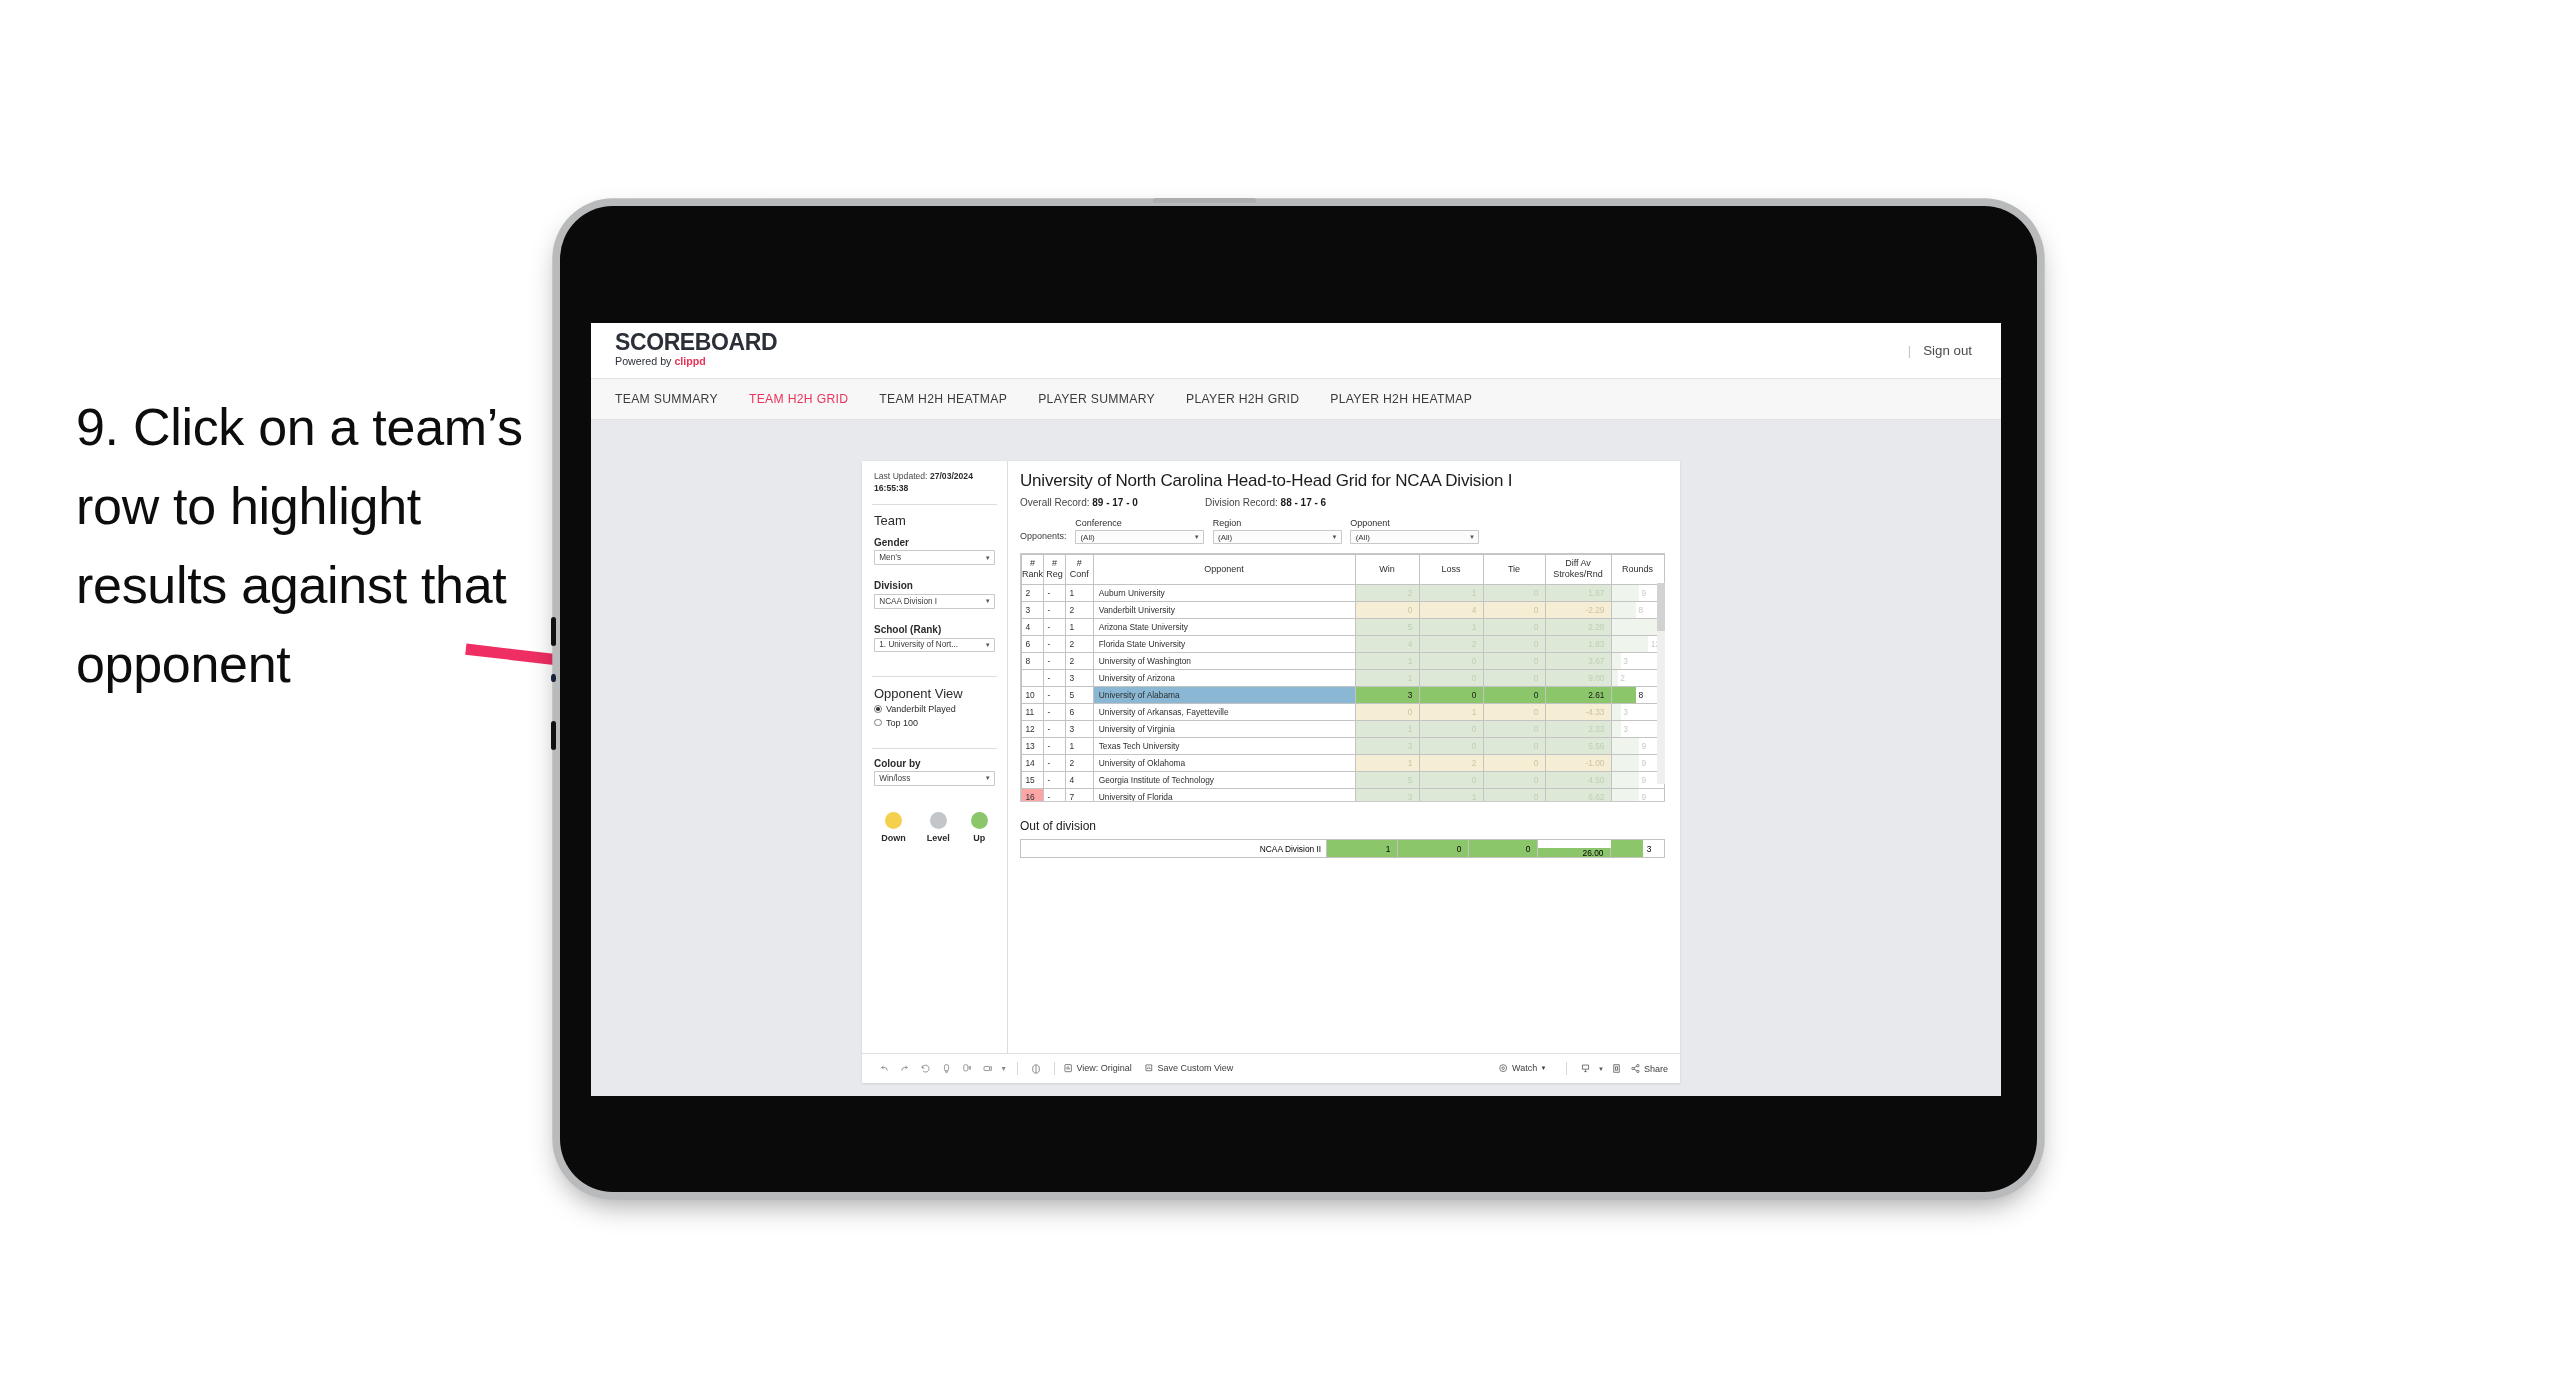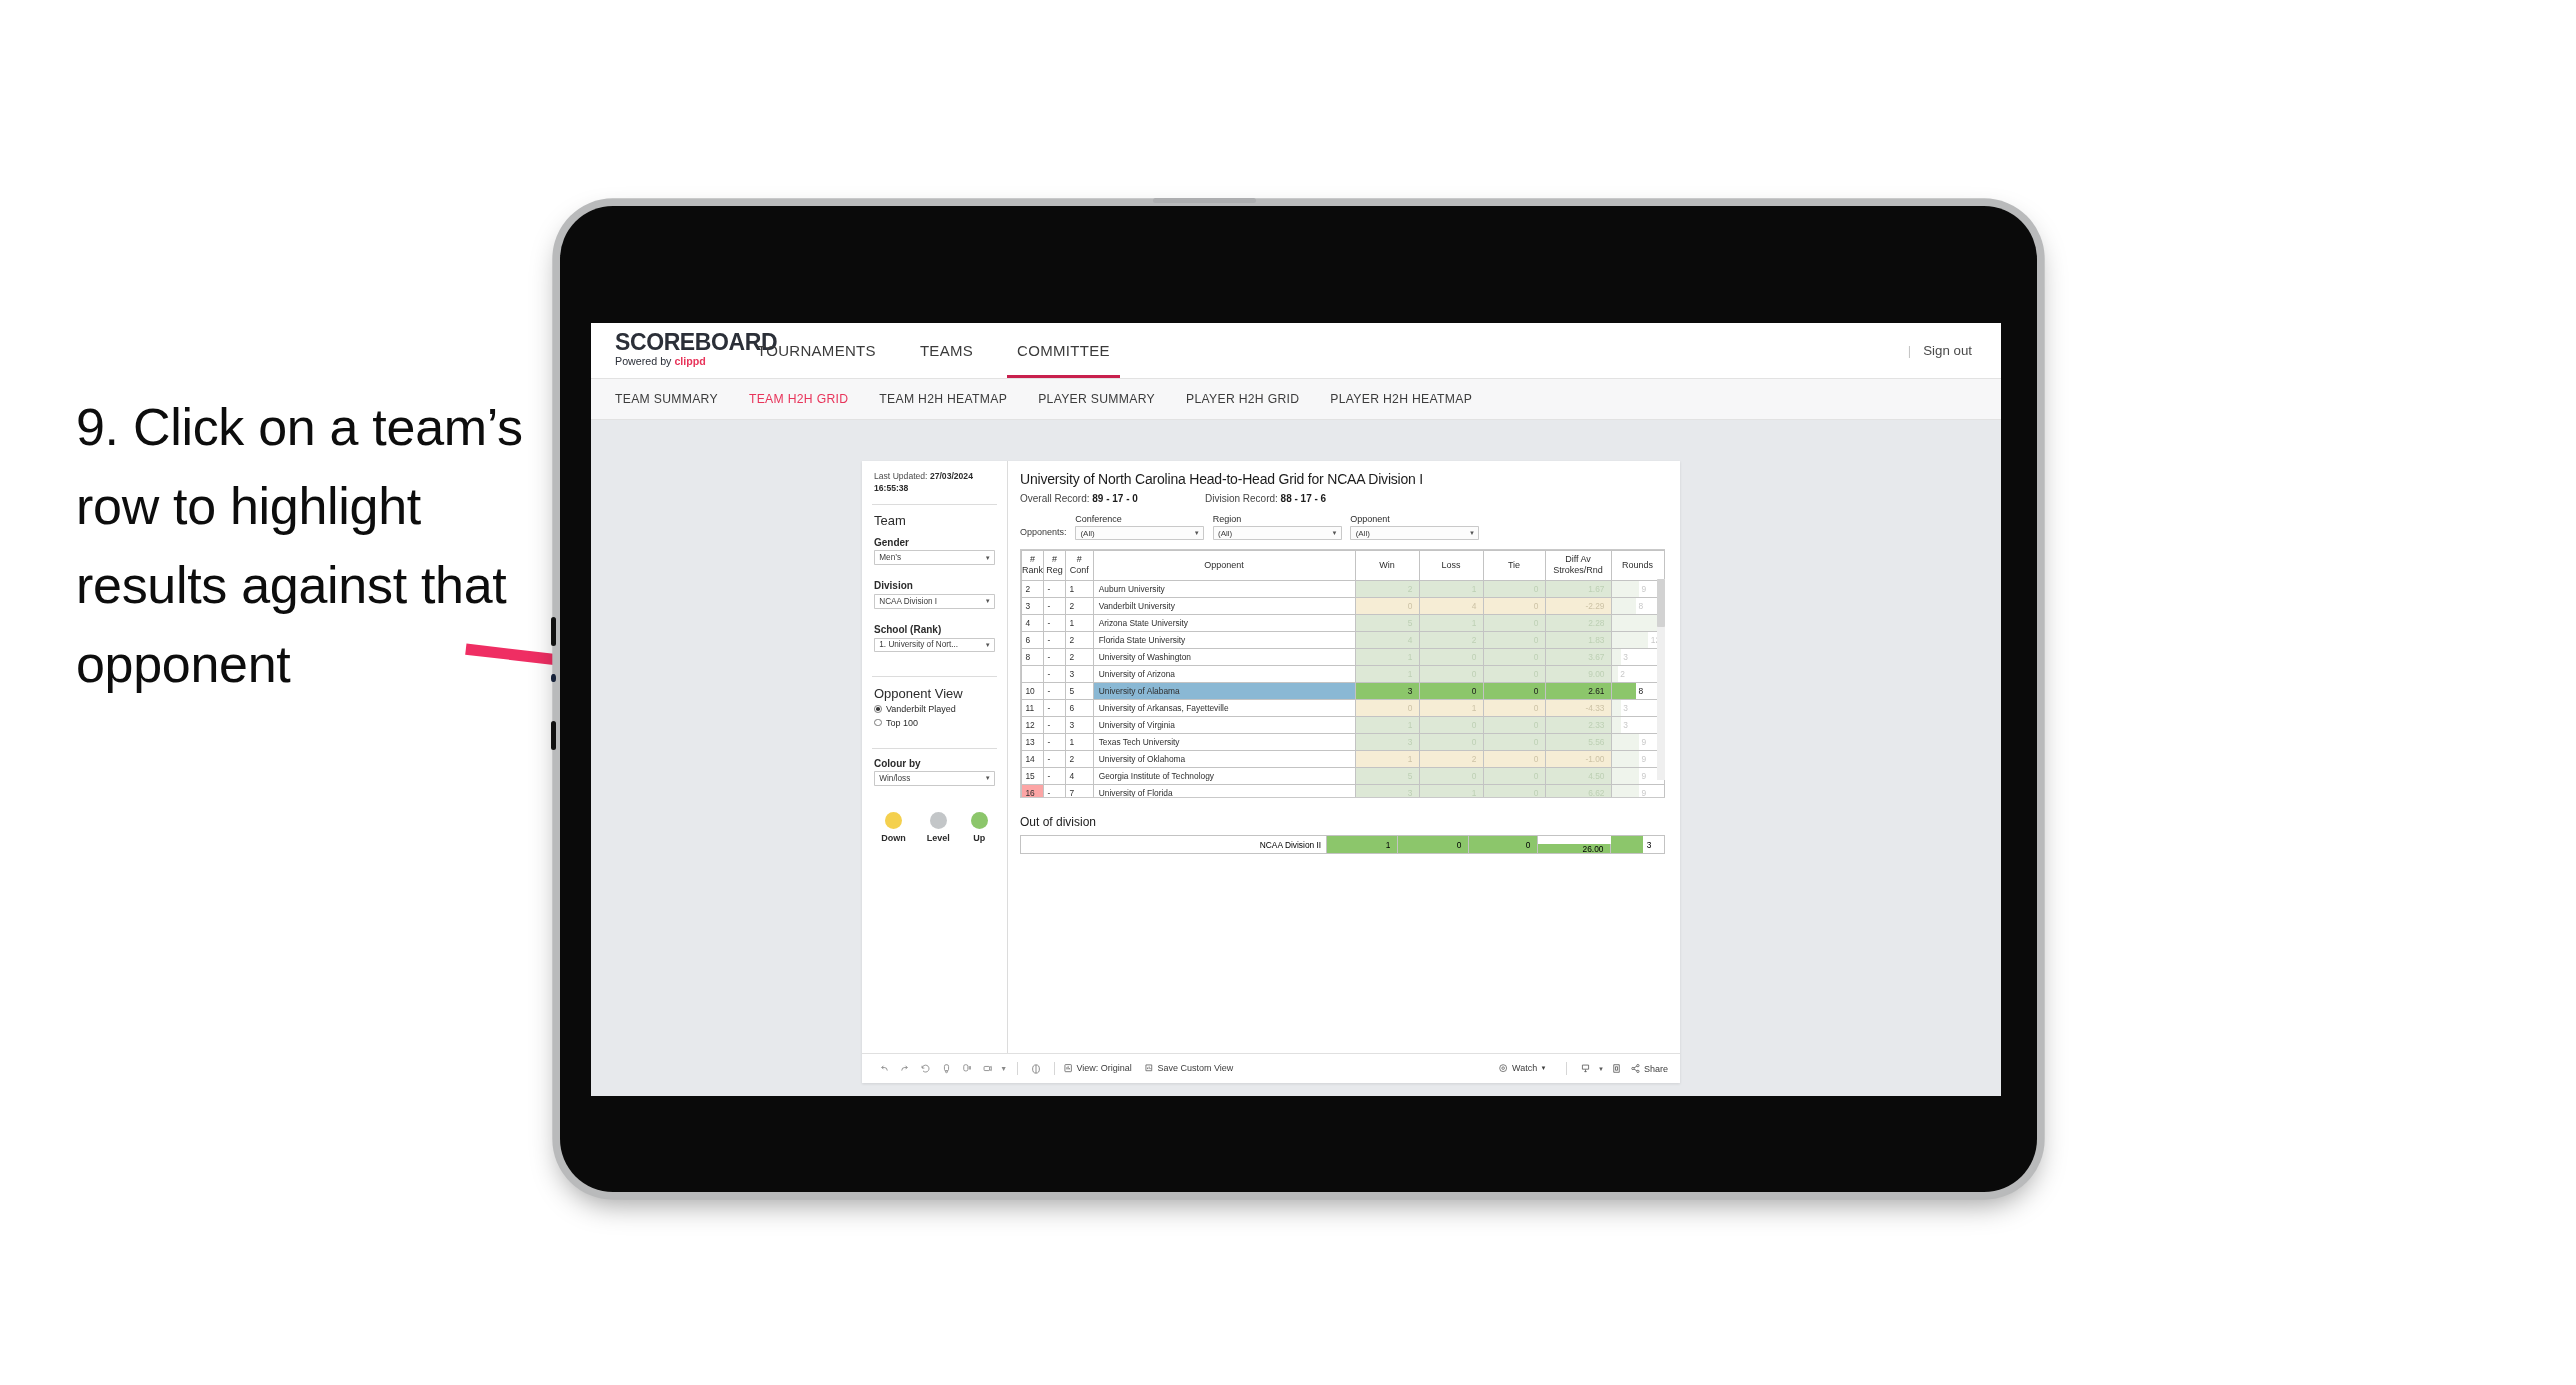--- a/index.html
+++ b/index.html
@@ -81,21 +81,21 @@
   .radio{width:7.7px;height:7.7px;border:0.9px solid #7a7a7a;border-radius:50%;
          display:flex;align-items:center;justify-content:center;box-sizing:border-box;}
   .radio.on::after{content:"";width:3.6px;height:3.6px;background:#3a3a3a;border-radius:50%;}
   #legend{display:flex;justify-content:space-around;padding:0 8.6px;margin-top:26px;}
   .lg{text-align:center;}
   .lg .dot{width:17px;height:17px;border-radius:50%;margin:0 auto 4.3px;}
   .lg .lb{font-size:9px;color:#2b2b2b;font-weight:600;}
 
   
   #main{flex:1;padding:10.3px 15.5px 0 12px;box-sizing:border-box;min-width:0;}
-  #title{font-size:14px;color:#1c1c1c;letter-spacing:-0.2px;}
+  #title{font-size:17px;color:#1c1c1c;letter-spacing:-0.2px;}
   #records{display:flex;margin-top:6px;font-size:10px;color:#454545;}
   #records .rec{width:100%;}
   #records .rec:first-child{max-width:185px;}
   #records b{color:#1c1c1c;font-weight:bold;}
   #filters{display:flex;align-items:flex-end;gap:8.6px;margin-top:9.4px;}
   #filters .flab{font-size:9px;color:#3a3a3a;padding-bottom:2.6px;}
   .fgroup{width:129px;}
   .fgroup .fh{font-size:9px;color:#2d2d2d;margin-bottom:2.6px;}
   .fgroup .sel{height:13.7px;font-size:8px;background:#fcfcfc;}
 
@@ -162,25 +162,20 @@
 
   <div id="screen">
 
     <div id="topbar">
       <div id="logo-wrap">
         <div class="logo-main">SCOREBOARD</div>
         <div class="logo-sub">
           <span>Powered by </span><b>clippd</b>
         </div>
       </div>
-      <div class="topnav">
-        <div class="topnav-item">TOURNAMENTS</div>
-        <div class="topnav-item">TEAMS</div>
-        <div class="topnav-item active">COMMITTEE</div>
-      </div>
       <div id="signout">
         <span class="divider">|</span>
         <span>Sign out</span>
       </div>
     </div>
 
     <div id="subnav">
       <div class="subnav-item">TEAM SUMMARY</div>
       <div class="subnav-item active">TEAM H2H GRID</div>
       <div class="subnav-item">TEAM H2H HEATMAP</div>

